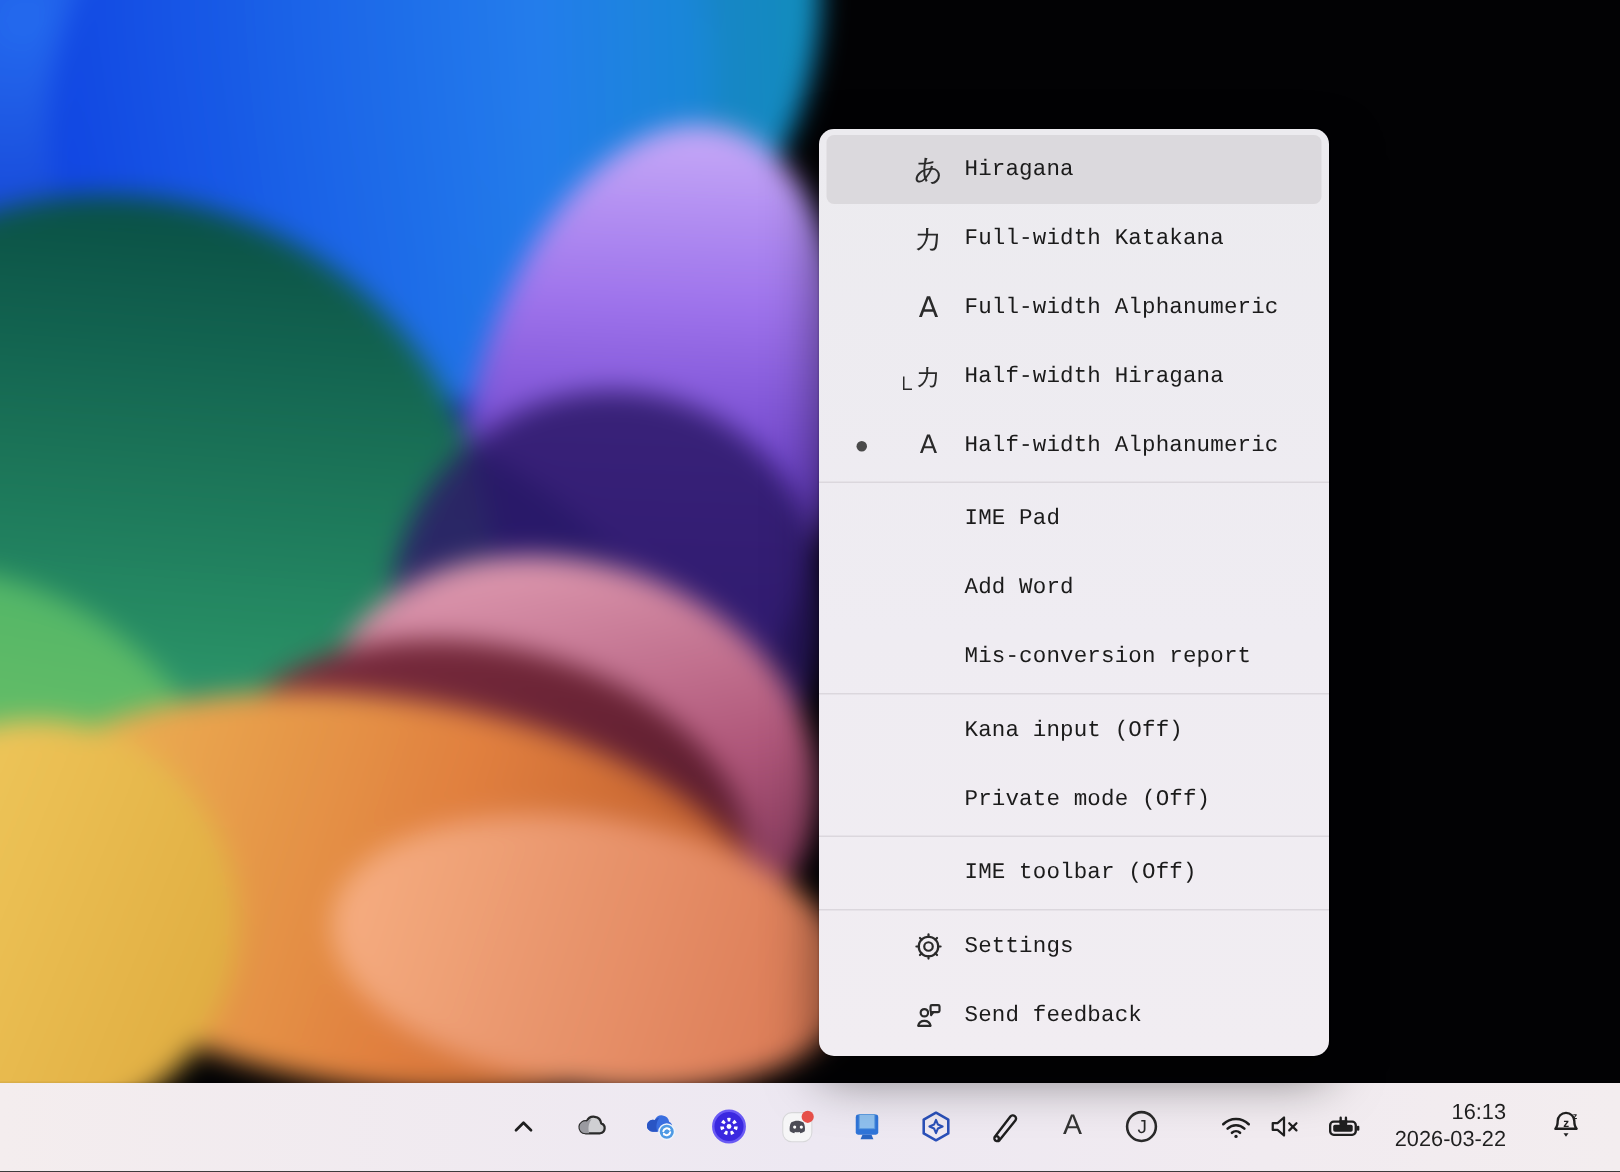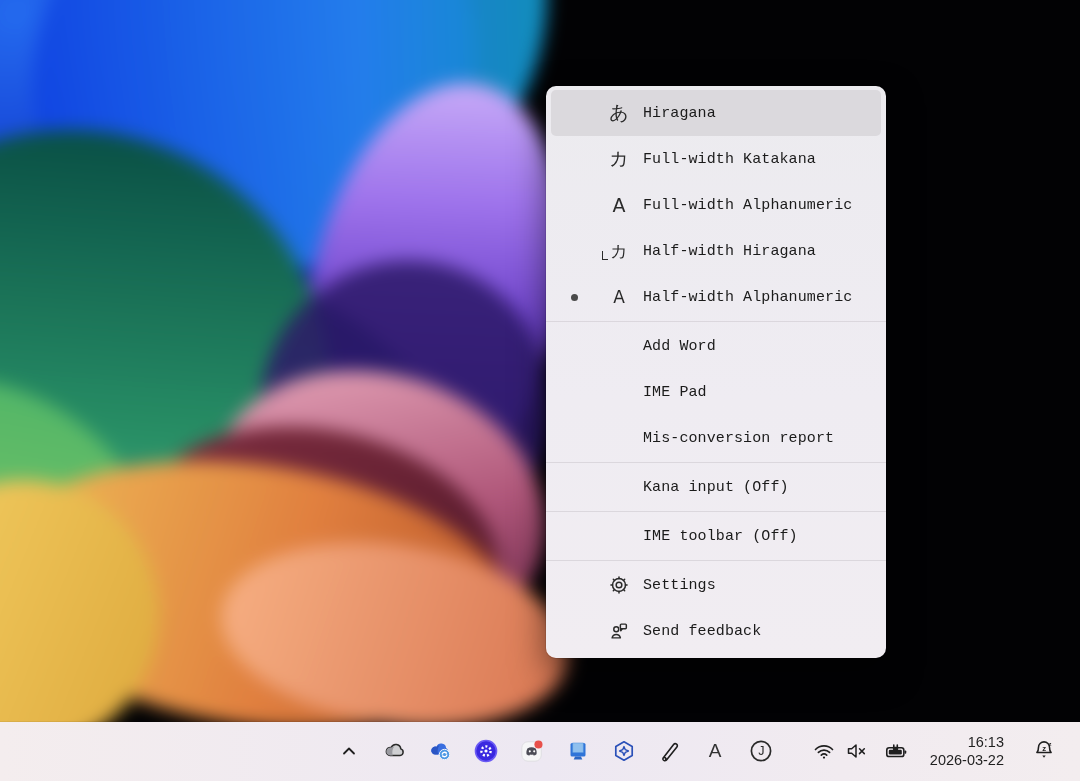--- a/index.html
+++ b/index.html
@@ -91,33 +91,36 @@
 
   <div class="menu-item">
     <span class="mi-bullet"></span>
     <span class="mi-glyph small">A</span>
     <span class="mi-label">Half-width Alphanumeric</span>
   </div>
 
   <div class="separator"></div>
 
   <div class="menu-item">
+    <span class="mi-label">IME Pad</span>
+  </div>
+  <div class="menu-item">
     <span class="mi-label">Add Word</span>
   </div>
   <div class="menu-item">
-    <span class="mi-label">IME Pad</span>
-  </div>
-  <div class="menu-item">
     <span class="mi-label">Mis-conversion report</span>
   </div>
 
   <div class="separator"></div>
 
   <div class="menu-item">
     <span class="mi-label">Kana input (Off)</span>
+  </div>
+  <div class="menu-item">
+    <span class="mi-label">Private mode (Off)</span>
   </div>
 
   <div class="separator"></div>
 
   <div class="menu-item">
     <span class="mi-label">IME toolbar (Off)</span>
   </div>
 
   <div class="separator"></div>
 

